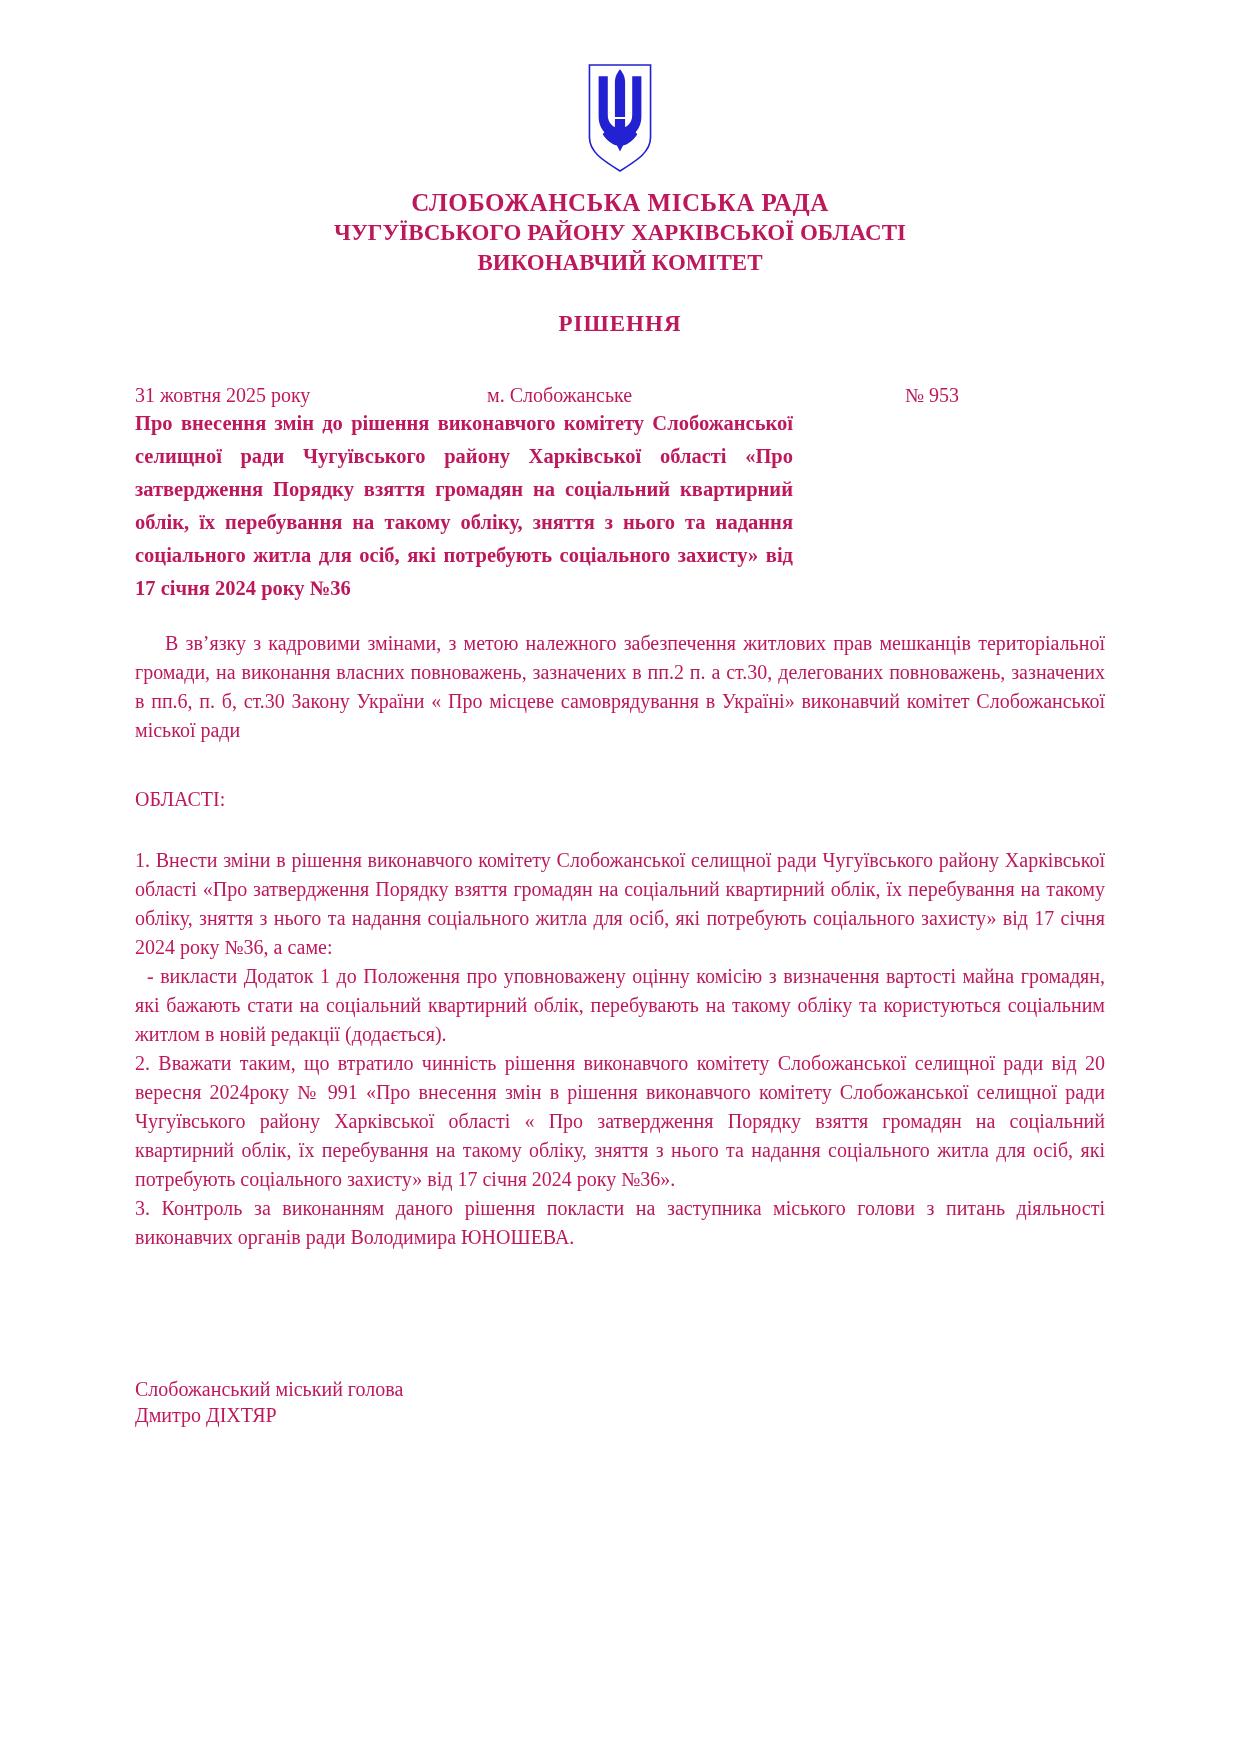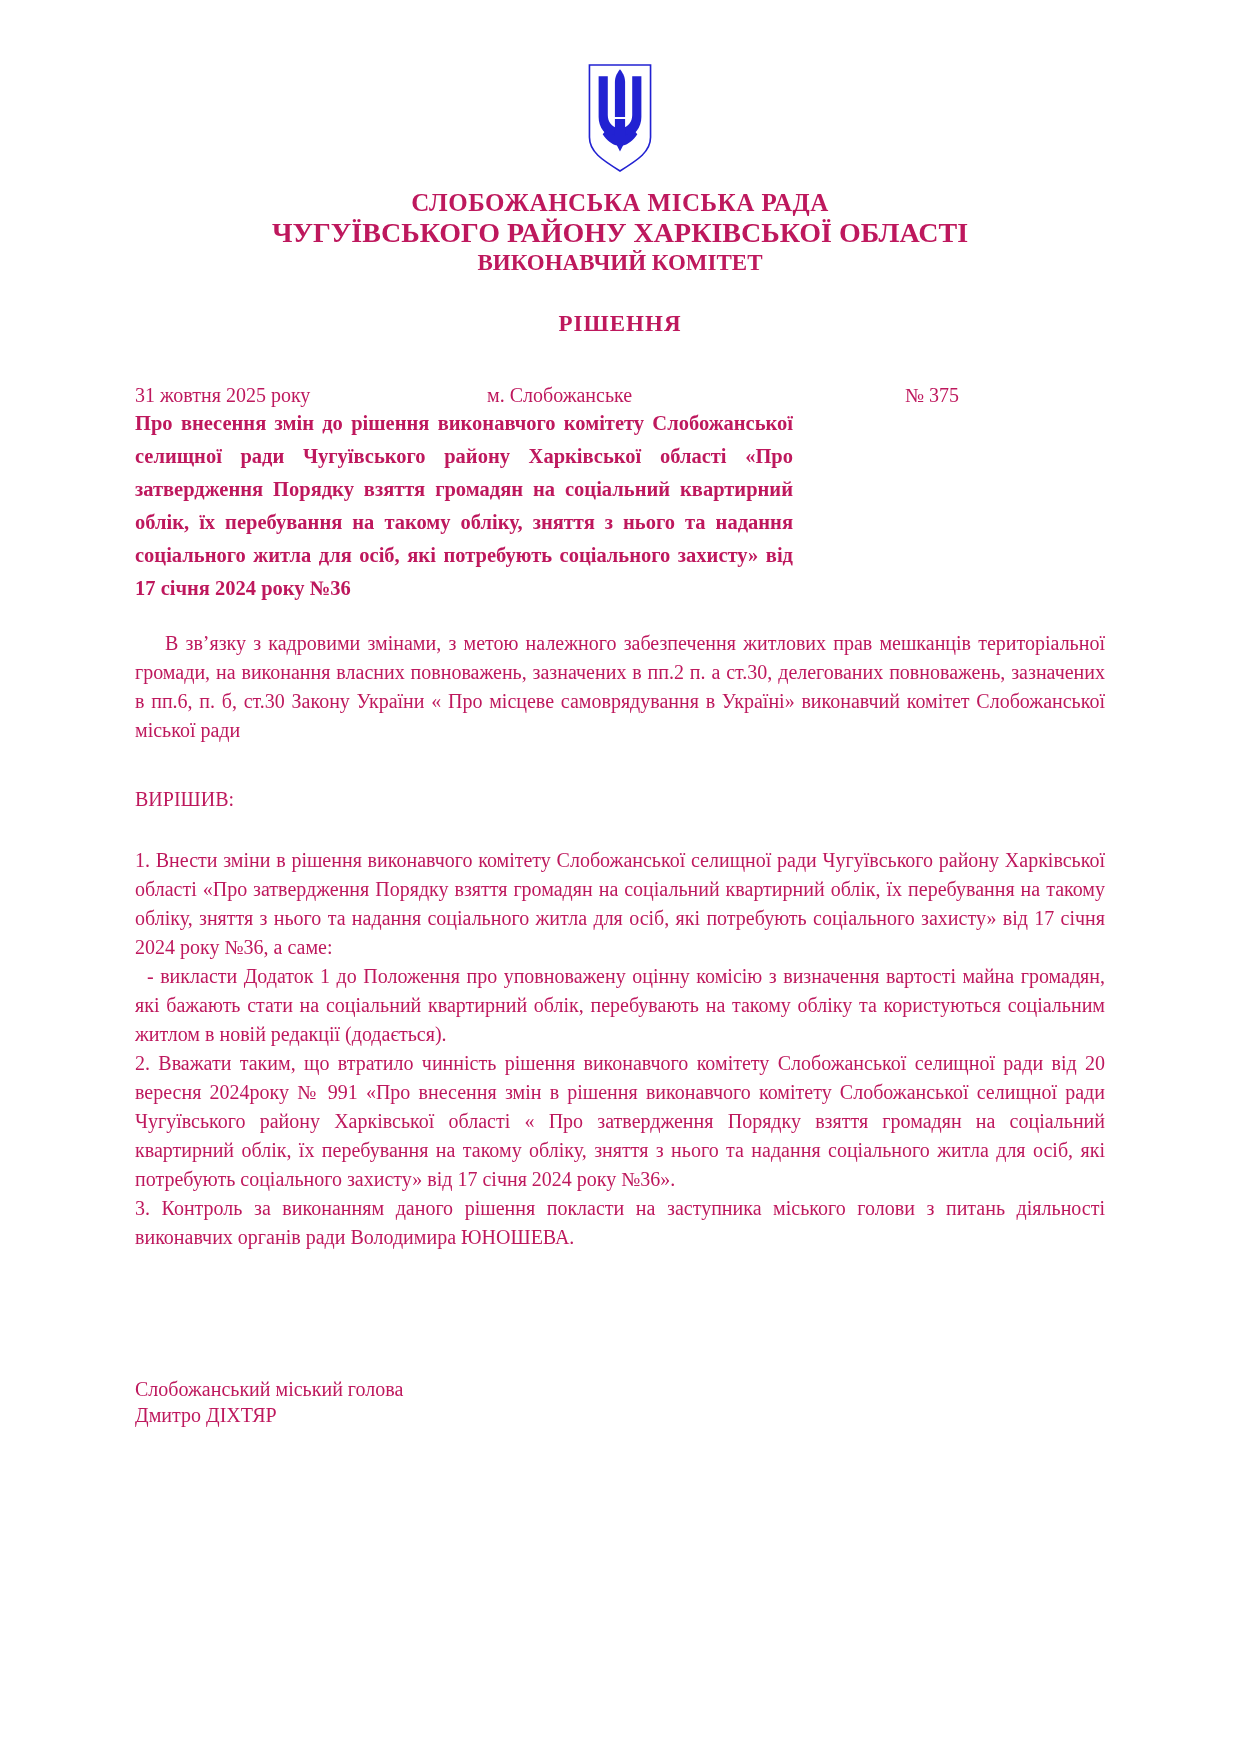--- a/index.html
+++ b/index.html
@@ -13,21 +13,21 @@
     font-family:"Liberation Serif", serif;
     overflow:hidden;
   }
   .content { padding:62px 135px 0 135px; }
 
   .emblem-wrap { text-align:center; margin-bottom:10px; }
   .emblem-wrap svg { display:inline-block; }
 
   .org-header { text-align:center; font-weight:bold; }
   .org-line1 { font-size:25px; line-height:30px; letter-spacing:0.5px; }
-  .org-line2 { font-size:28px; line-height:30px; }
+  .org-line2 { font-size:23px; line-height:30px; }
   .org-line3 { font-size:23px; line-height:30px; }
 
   .doc-title {
     text-align:center; font-weight:bold;
     font-size:23px; letter-spacing:1px;
     margin-top:33px;
   }
 
   .meta-row {
     display:flex; margin-top:46px;
@@ -99,28 +99,28 @@
       <div class="org-line1">СЛОБОЖАНСЬКА МІСЬКА РАДА</div>
       <div class="org-line2">ЧУГУЇВСЬКОГО РАЙОНУ ХАРКІВСЬКОЇ ОБЛАСТІ</div>
       <div class="org-line3">ВИКОНАВЧИЙ КОМІТЕТ</div>
     </div>
 
     <div class="doc-title">РІШЕННЯ</div>
 
     <div class="meta-row">
       <span class="meta-date">31 жовтня  2025 року</span>
       <span class="meta-place">м. Слобожанське</span>
-      <span class="meta-num">№ 375</span>
+      <span class="meta-num">№ 953</span>
     </div>
 
     <div class="subject">Про внесення змін до рішення  виконавчого комітету Слобожанської селищної ради Чугуївського району  Харківської області «Про затвердження Порядку взяття громадян на соціальний квартирний облік, їх перебування на такому обліку, зняття з нього та надання соціального житла для осіб, які потребують соціального захисту» від 17 січня 2024 року №36</div>
 
     <div class="preamble">В зв’язку з кадровими змінами, з метою належного забезпечення житлових прав мешканців територіальної громади, на виконання власних повноважень, зазначених в пп.2 п. а ст.30, делегованих повноважень, зазначених в пп.6, п. б, ст.30 Закону України « Про місцеве самоврядування в Україні» виконавчий комітет Слобожанської міської ради</div>
 
-    <div class="resolved">ВИРІШИВ:</div>
+    <div class="resolved">ОБЛАСТІ:</div>
 
     <div class="items">
       <p class="item">1. Внести зміни в рішення виконавчого комітету Слобожанської селищної ради Чугуївського району Харківської області   «Про затвердження Порядку взяття громадян на соціальний квартирний облік, їх перебування на такому обліку, зняття з нього та надання соціального житла для осіб, які потребують соціального захисту»  від 17 січня 2024 року №36, а саме:</p>
       <p class="item sub">- викласти Додаток 1 до Положення про уповноважену оцінну комісію з визначення вартості майна громадян, які бажають стати на соціальний квартирний облік, перебувають на такому обліку та користуються соціальним житлом в новій редакції (додається).</p>
       <p class="item">2. Вважати таким, що втратило чинність рішення виконавчого комітету Слобожанської селищної ради від 20 вересня 2024року № 991 «Про внесення змін в рішення виконавчого комітету Слобожанської селищної  ради Чугуївського району Харківської області  « Про затвердження Порядку взяття громадян на соціальний квартирний облік, їх перебування на такому обліку, зняття з нього та надання соціального житла для осіб, які потребують соціального захисту» від 17 січня 2024 року №36».</p>
       <p class="item">3. Контроль за виконанням даного рішення покласти на заступника міського голови з питань діяльності виконавчих органів ради  Володимира ЮНОШЕВА.</p>
     </div>
 
     <div class="signature-row">
       <span class="signature-left">Слобожанський  міський голова</span>

